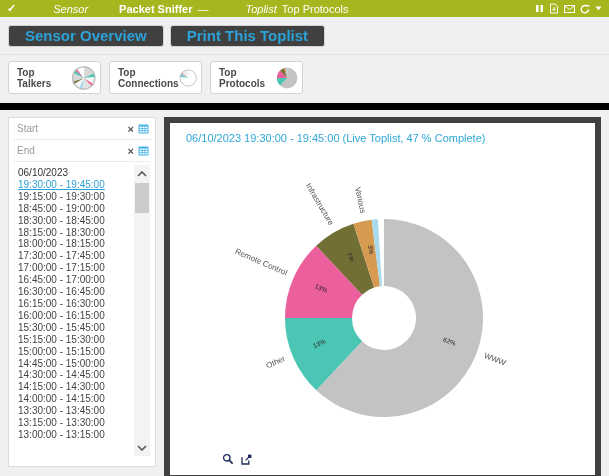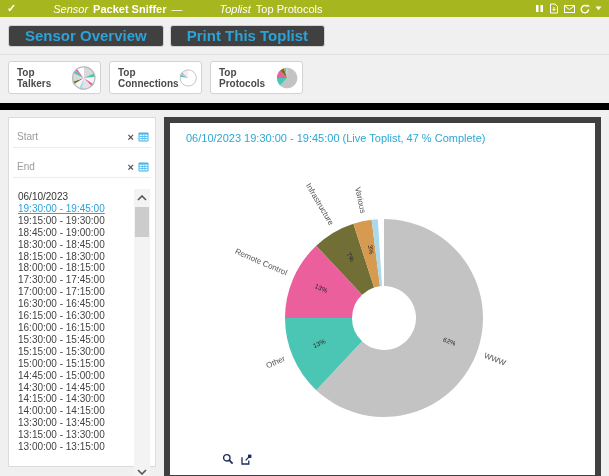--- a/index.html
+++ b/index.html
@@ -9,21 +9,21 @@
     font-family:"Liberation Sans", sans-serif; overflow:hidden;
     -webkit-font-smoothing:antialiased;
   }
   
   .topbar {
     height:17px; background:#a6b61e; color:#fff;
     display:flex; align-items:center; padding:0 7px; font-size:11px; gap:5px;
   }
   .topbar .chk { font-weight:bold; font-size:11px; }
   .topbar .it { font-style:italic;margin-left:32px; }
-  .topbar .b  { font-weight:bold; }
+  .topbar .b  { font-weight:bold;margin-left:26px; }
   .topbar-icons { margin-left:auto; display:flex; gap:5px; align-items:center; }
   .topbar-icons svg { display:block; cursor:pointer; }
   
   .toolbar-row {
     padding:8px 8px 7px; border-bottom:1px solid #e1e1e1; display:flex; gap:6px;
     background:#f0f0f0;
   }
   .btn {
     background:#404040; border:1px solid #d3d3d3; border-radius:3px;
     color:#2ba2d8; font-weight:bold; font-size:15px; padding:4px 16px;
@@ -35,21 +35,21 @@
     width:93px; height:33px; background:#fff; border:1px solid #d3d3d3; border-radius:3px;
     display:flex; align-items:center; justify-content:space-between; padding:0 4px 0 8px; cursor:pointer;
   }
   .tab-card .lbl { font-size:10px; font-weight:bold; color:#4a4a4a; }
   .tab-card svg { display:block; }
   
   .content { display:flex; padding:7px 8px 0; gap:8px; align-items:flex-start; }
   .filter-panel { width:148px; height:350px; background:#fff; border:1px solid #dcdcdc; position:relative; }
   .input-row {
     display:flex; align-items:center; height:22px; border-bottom:1px solid #ececec;
-    margin:8px 4px; gap:4px; padding:0 2px;
+    margin:0 4px; gap:4px; padding:0 2px;
   }
   .input-row input {
     border:none; outline:none; flex:1; min-width:20px; font-size:10px; color:#555;
     font-family:"Liberation Sans", sans-serif; background:transparent;
   }
   .input-row input::placeholder { color:#9a9a9a; }
   .clear-x { color:#555; font-size:11px; font-weight:bold; line-height:10px; cursor:pointer; }
   .cal svg { display:block; cursor:pointer; }
   .list-wrap { position:relative; height:300px; }
   .interval-list { padding:5px 0 0 9px; font-size:10px; line-height:11.9px; color:#444; }
@@ -182,20 +182,21 @@
         <div class="date-header">06/10/2023</div>
         <div id="intervals">
             <div class="interval selected">19:30:00 - 19:45:00</div>
             <div class="interval">19:15:00 - 19:30:00</div>
             <div class="interval">18:45:00 - 19:00:00</div>
             <div class="interval">18:30:00 - 18:45:00</div>
             <div class="interval">18:15:00 - 18:30:00</div>
             <div class="interval">18:00:00 - 18:15:00</div>
             <div class="interval">17:30:00 - 17:45:00</div>
             <div class="interval">17:00:00 - 17:15:00</div>
+            <div class="interval">16:45:00 - 17:00:00</div>
             <div class="interval">16:30:00 - 16:45:00</div>
             <div class="interval">16:15:00 - 16:30:00</div>
             <div class="interval">16:00:00 - 16:15:00</div>
             <div class="interval">15:30:00 - 15:45:00</div>
             <div class="interval">15:15:00 - 15:30:00</div>
             <div class="interval">15:00:00 - 15:15:00</div>
             <div class="interval">14:45:00 - 15:00:00</div>
             <div class="interval">14:30:00 - 14:45:00</div>
             <div class="interval">14:15:00 - 14:30:00</div>
             <div class="interval">14:00:00 - 14:15:00</div>

